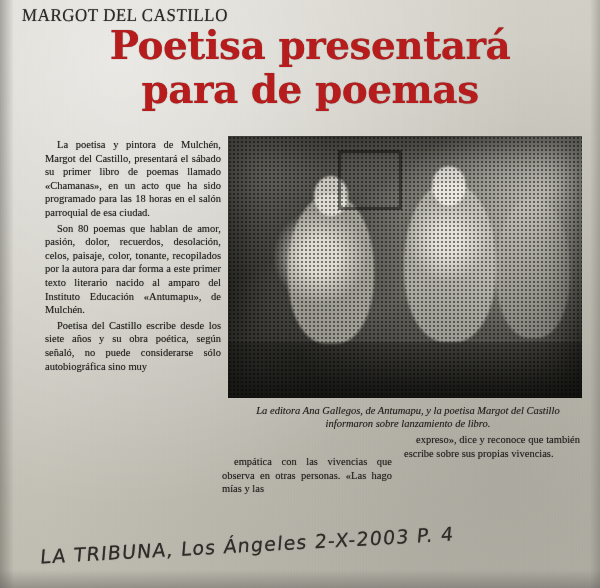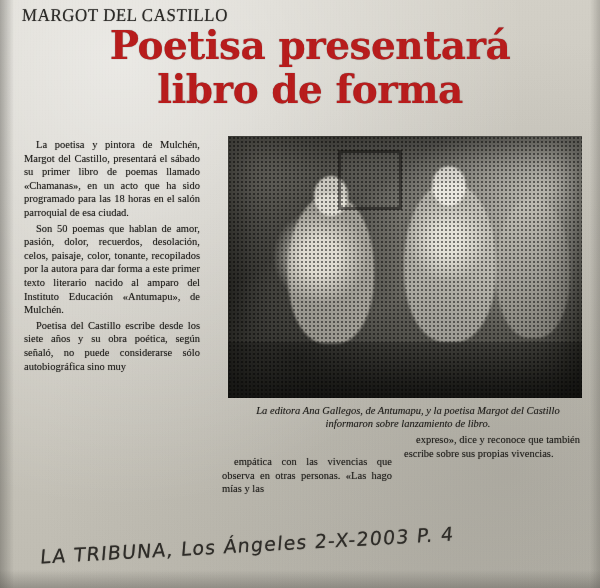--- a/index.html
+++ b/index.html
@@ -91,21 +91,21 @@
     position: absolute;
     color: #1e1d1a;
     font-family: "Liberation Serif", serif;
     font-size: 10.5px;
     line-height: 13.6px;
     text-align: justify;
     text-shadow: 0 0 1px rgba(30,28,24,.45);
   }
   .col p { margin: 0 0 2px 0; text-indent: 12px; }
 
-  #col-left  { left: 24px;  top: 138px; width: 176px; }
+  #col-left  { left: 45px;  top: 138px; width: 176px; }
   #col-mid-lower { left: 222px; top: 455px; width: 170px; }
   #col-right-lower { left: 404px; top: 433px; width: 176px; }
 
   
   .photo-wrap {
     position: absolute;
     left: 228px;
     top: 136px;
     width: 354px;
     height: 262px;
@@ -189,26 +189,26 @@
 <body>
 
 <div id="page">
 
   <div class="paper"></div>
 
   <div class="kicker">Margot del Castillo</div>
 
   <div class="headline">
     <span class="l1">Poetisa presentará</span>
-    <span class="l2">libro de forma</span>
+    <span class="l2">para de poemas</span>
   </div>
 
   <div class="col" id="col-left">
     <p>La poetisa y pintora de Mulchén, Margot del Castillo, presentará el sábado su primer libro de poemas llamado «Chamanas», en un acto que ha sido programado para las 18 horas en el salón parroquial de esa ciudad.</p>
-    <p>Son 50 poemas que hablan de amor, pasión, dolor, recuerdos, desolación, celos, paisaje, color, tonante, recopilados por la autora para dar forma a este primer texto literario nacido al amparo del Instituto Educación «Antumapu», de Mulchén.</p>
+    <p>Son 80 poemas que hablan de amor, pasión, dolor, recuerdos, desolación, celos, paisaje, color, tonante, recopilados por la autora para dar forma a este primer texto literario nacido al amparo del Instituto Educación «Antumapu», de Mulchén.</p>
     <p>Poetisa del Castillo escribe desde los siete años y su obra poética, según señaló, no puede considerarse sólo autobiográfica sino muy</p>
   </div>
 
   <div class="photo-wrap">
     <div class="photo"></div>
     <div class="photo-shapes">
       <div class="fig fig-a"></div>
       <div class="fig fig-b"></div>
       <div class="fig fig-c"></div>
       <div class="fig head-a"></div>

